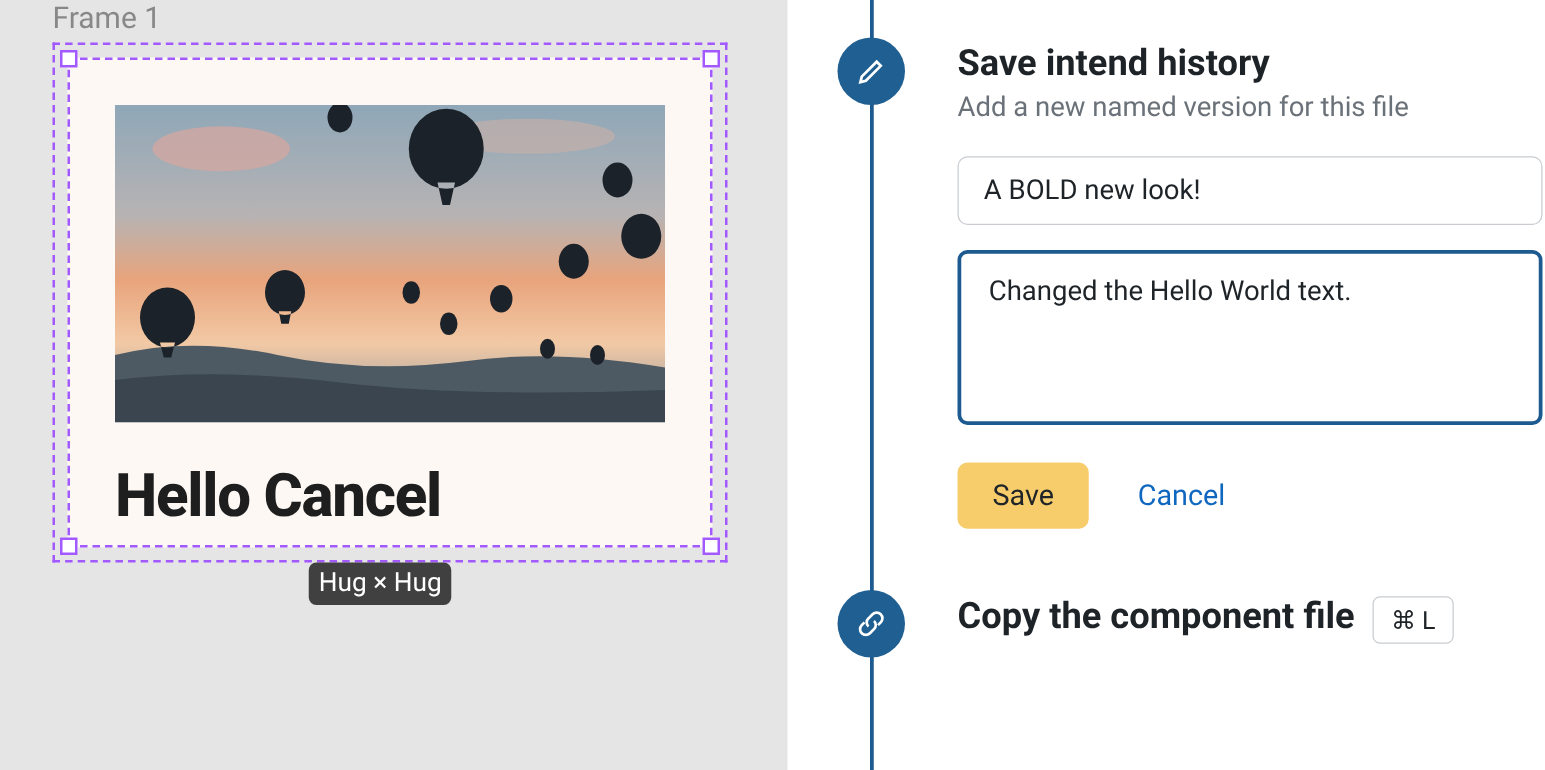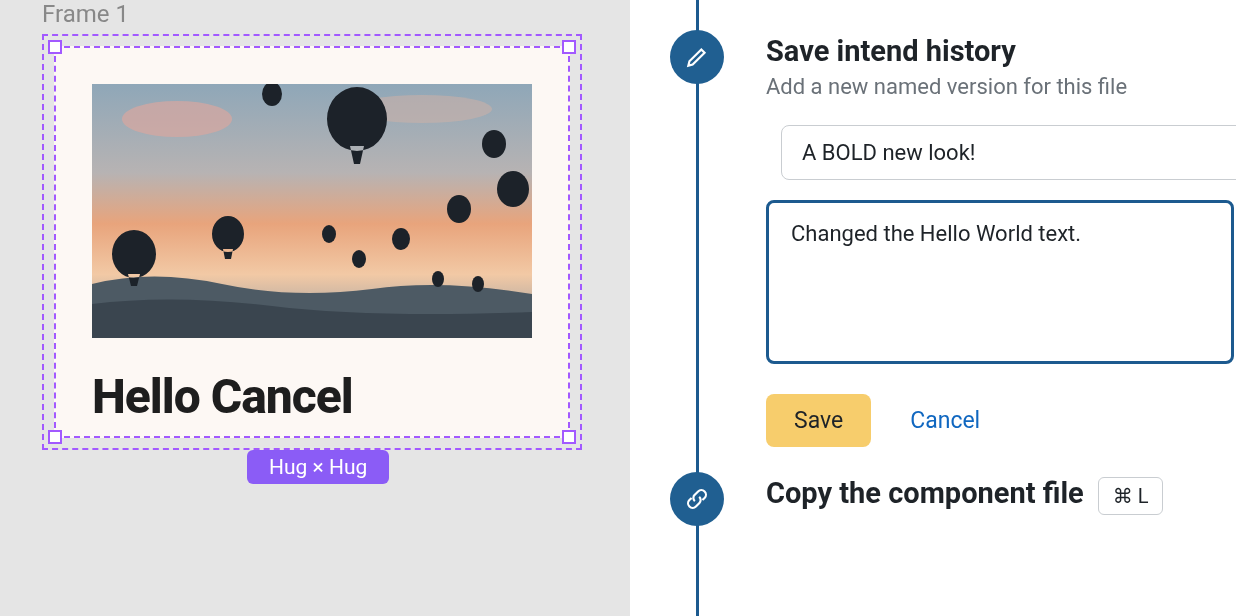--- a/index.html
+++ b/index.html
@@ -6,32 +6,32 @@
     body { width:1236px; height:616px; background:#fff; overflow:hidden; display:flex; }
     .canvas-panel { width:630px; height:100%; background:#e5e5e5; position:relative; flex:0 0 630px; }
     .frame-label { position:absolute; top:0; left:42px; font-size:24px; color:#888; }
     .outer-dashed { position:absolute; top:34px; left:42px; width:540px; height:416px; border:2px dashed #a259ff; }
     .sel-box { position:absolute; top:46px; left:54px; width:516px; height:392px; border:2px dashed #a259ff; background:#fdf8f4; }
     .handle { width:14px; height:14px; background:#fff; border:2px solid #a259ff; position:absolute; }
     .h-tl{top:-8px;left:-8px}.h-tr{top:-8px;right:-8px}.h-bl{bottom:-8px;left:-8px}.h-br{bottom:-8px;right:-8px}
     .img-box { position:absolute; top:36px; left:36px; width:440px; height:254px; overflow:hidden; }
     .img-box svg { width:100%; height:100%; display:block; }
     .hello-text { position:absolute; top:320px; left:36px; font-size:48px; font-weight:800; color:#1e1e1e; letter-spacing:-1px; }
-    .size-badge { position:absolute; top:450px; left:247px; background:#8b5cf6; color:#fff; font-size:21px; padding:5px 22px; border-radius:6px; }
+    .size-badge { position:absolute; top:450px; left:247px; background:#404040; color:#fff; font-size:21px; padding:5px 8px; border-radius:6px; }
     .timeline-line { position:absolute; left:696px; top:0; width:3px; height:616px; background:#1c5a8f; }
     .timeline-icon { position:absolute; left:670px; width:54px; height:54px; border-radius:50%; background:#205f91; display:flex; align-items:center; justify-content:center; color:#fff; }
     .ti1{top:30px}.ti2{top:472px}
     .timeline-icon svg{width:26px;height:26px;stroke:#fff;fill:none;stroke-width:2}
     .block { position:absolute; left:766px; right:0; }
     .b1{top:34px}.b2{top:476px}
     .title { font-size:29px; font-weight:700; color:#1e2328; margin-bottom:6px; }
     .subtitle { font-size:22px; color:#6a7178; }
-    .input-row { margin-top:26px;margin-left:15px; }
+    .input-row { margin-top:26px; }
     .text-input { width:468px; padding:14px 20px; font-size:22px; border:1px solid #c9cdd1; border-radius:8px; color:#1e2328; }
-    .textarea { width:468px; height:164px; margin-top:20px; padding:18px 22px; font-size:22px; border:3px solid #1c5a8f; border-radius:8px; color:#1e2328; resize:none; font-family:inherit; }
+    .textarea { width:468px; height:140px; margin-top:20px; padding:18px 22px; font-size:22px; border:3px solid #1c5a8f; border-radius:8px; color:#1e2328; resize:none; font-family:inherit; }
     .btn-row { margin-top:26px; display:flex; align-items:center; gap:20px; }
     .btn-save { background:#f7cd6c; border:none; border-radius:8px; padding:13px 28px; font-size:23px; color:#1e2328; cursor:pointer; }
     .btn-cancel { color:#1067c0; font-size:23px; cursor:pointer;margin-left:19px; }
     .kbd { border:1px solid #c9cdd1; border-radius:6px; padding:6px 14px; font-size:20px; color:#1e2328; margin-left:14px; display:inline-block; }
     .row-title { display:flex; align-items:center; }
   </style>
 </head>
 <body>
 
 <div class="canvas-panel">

